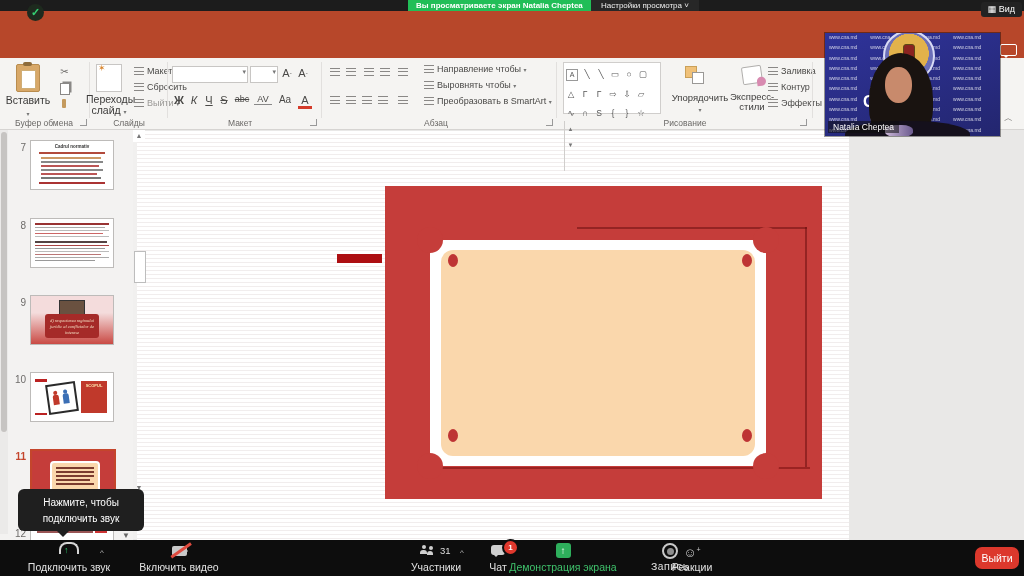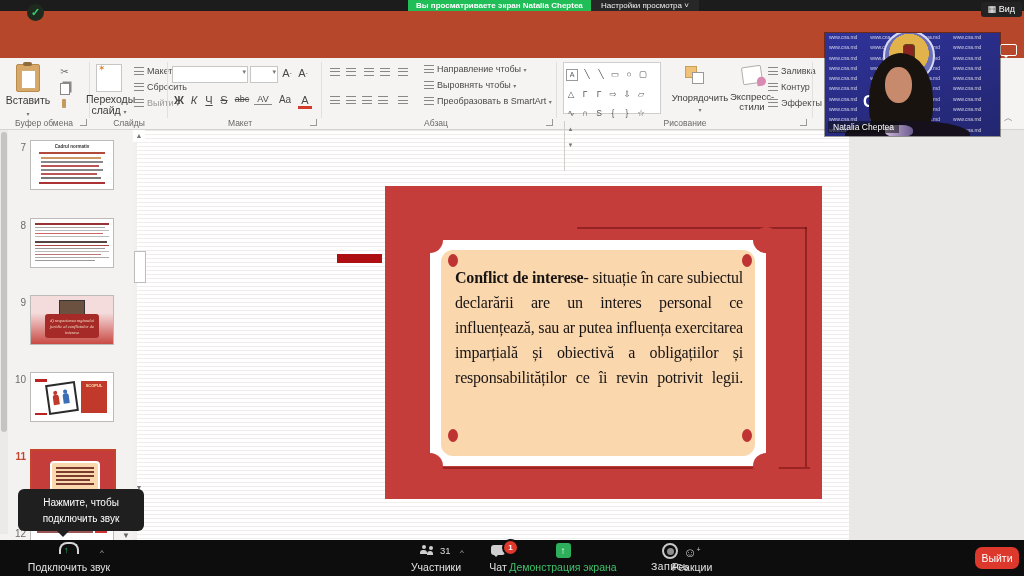--- a/index.html
+++ b/index.html
@@ -357,21 +357,20 @@
       <div class="abs card"></div>
       <div class="abs notch" style="left:280px;top:96px;"></div>
       <div class="abs notch" style="left:616px;top:96px;"></div>
       <div class="abs notch" style="left:280px;top:322px;"></div>
       <div class="abs notch" style="left:616px;top:322px;"></div>
       <div class="abs cream"></div>
       <div class="abs rdot" style="left:311px;top:123px;"></div>
       <div class="abs rdot" style="left:605px;top:123px;"></div>
       <div class="abs rdot" style="left:311px;top:298px;"></div>
       <div class="abs rdot" style="left:605px;top:298px;"></div>
-      <div class="abs slidetext"><b>Conflict de interese</b><span>- situație în care subiectul declarării are un interes personal ce influențează, sau ar putea influența exercitarea imparțială și obiectivă a obligațiilor și responsabilităților ce îi revin potrivit legii.</span></div>
     </div>
     <div class="esb">
       <span class="btn" style="top:0;">▲</span>
       <span class="th"></span>
       <span class="btn" style="top:352px;background:none;">▼</span>
       <span class="btn" style="top:368px;background:none;font-size:9px;">⇈</span>
       <span class="btn" style="top:386px;background:none;font-size:9px;">⇊</span>
     </div>
   </div>
 
@@ -432,20 +431,24 @@
     <span>подключить звук</span>
   </div>
   <div class="abs tooltip-arrow"></div>
 
   <div class="abs zbar">
     <div class="abs zitem" style="left:14px;width:110px;">
       <div class="icwrap"><span class="headset"><span class="ga">↑</span></span></div>
       <span class="zlabel">Подключить звук</span>
     </div>
     <span class="chev" style="left:100px;top:8px;">^</span>
+    <div class="abs zitem" style="left:124px;width:110px;">
+      <div class="icwrap"><span class="cam"></span></div>
+      <span class="zlabel">Включить видео</span>
+    </div>
     <div class="abs zitem" style="left:398px;width:76px;">
       <div class="icwrap">
         <span class="person" style="left:22px;top:8px;"></span>
         <span class="person" style="left:29px;top:9px;width:6px;"></span>
         <span class="pcount" style="left:42px;top:3px;">31</span>
       </div>
       <span class="zlabel">Участники</span>
     </div>
     <span class="chev" style="left:460px;top:8px;">^</span>
     <div class="abs zitem" style="left:470px;width:56px;">

